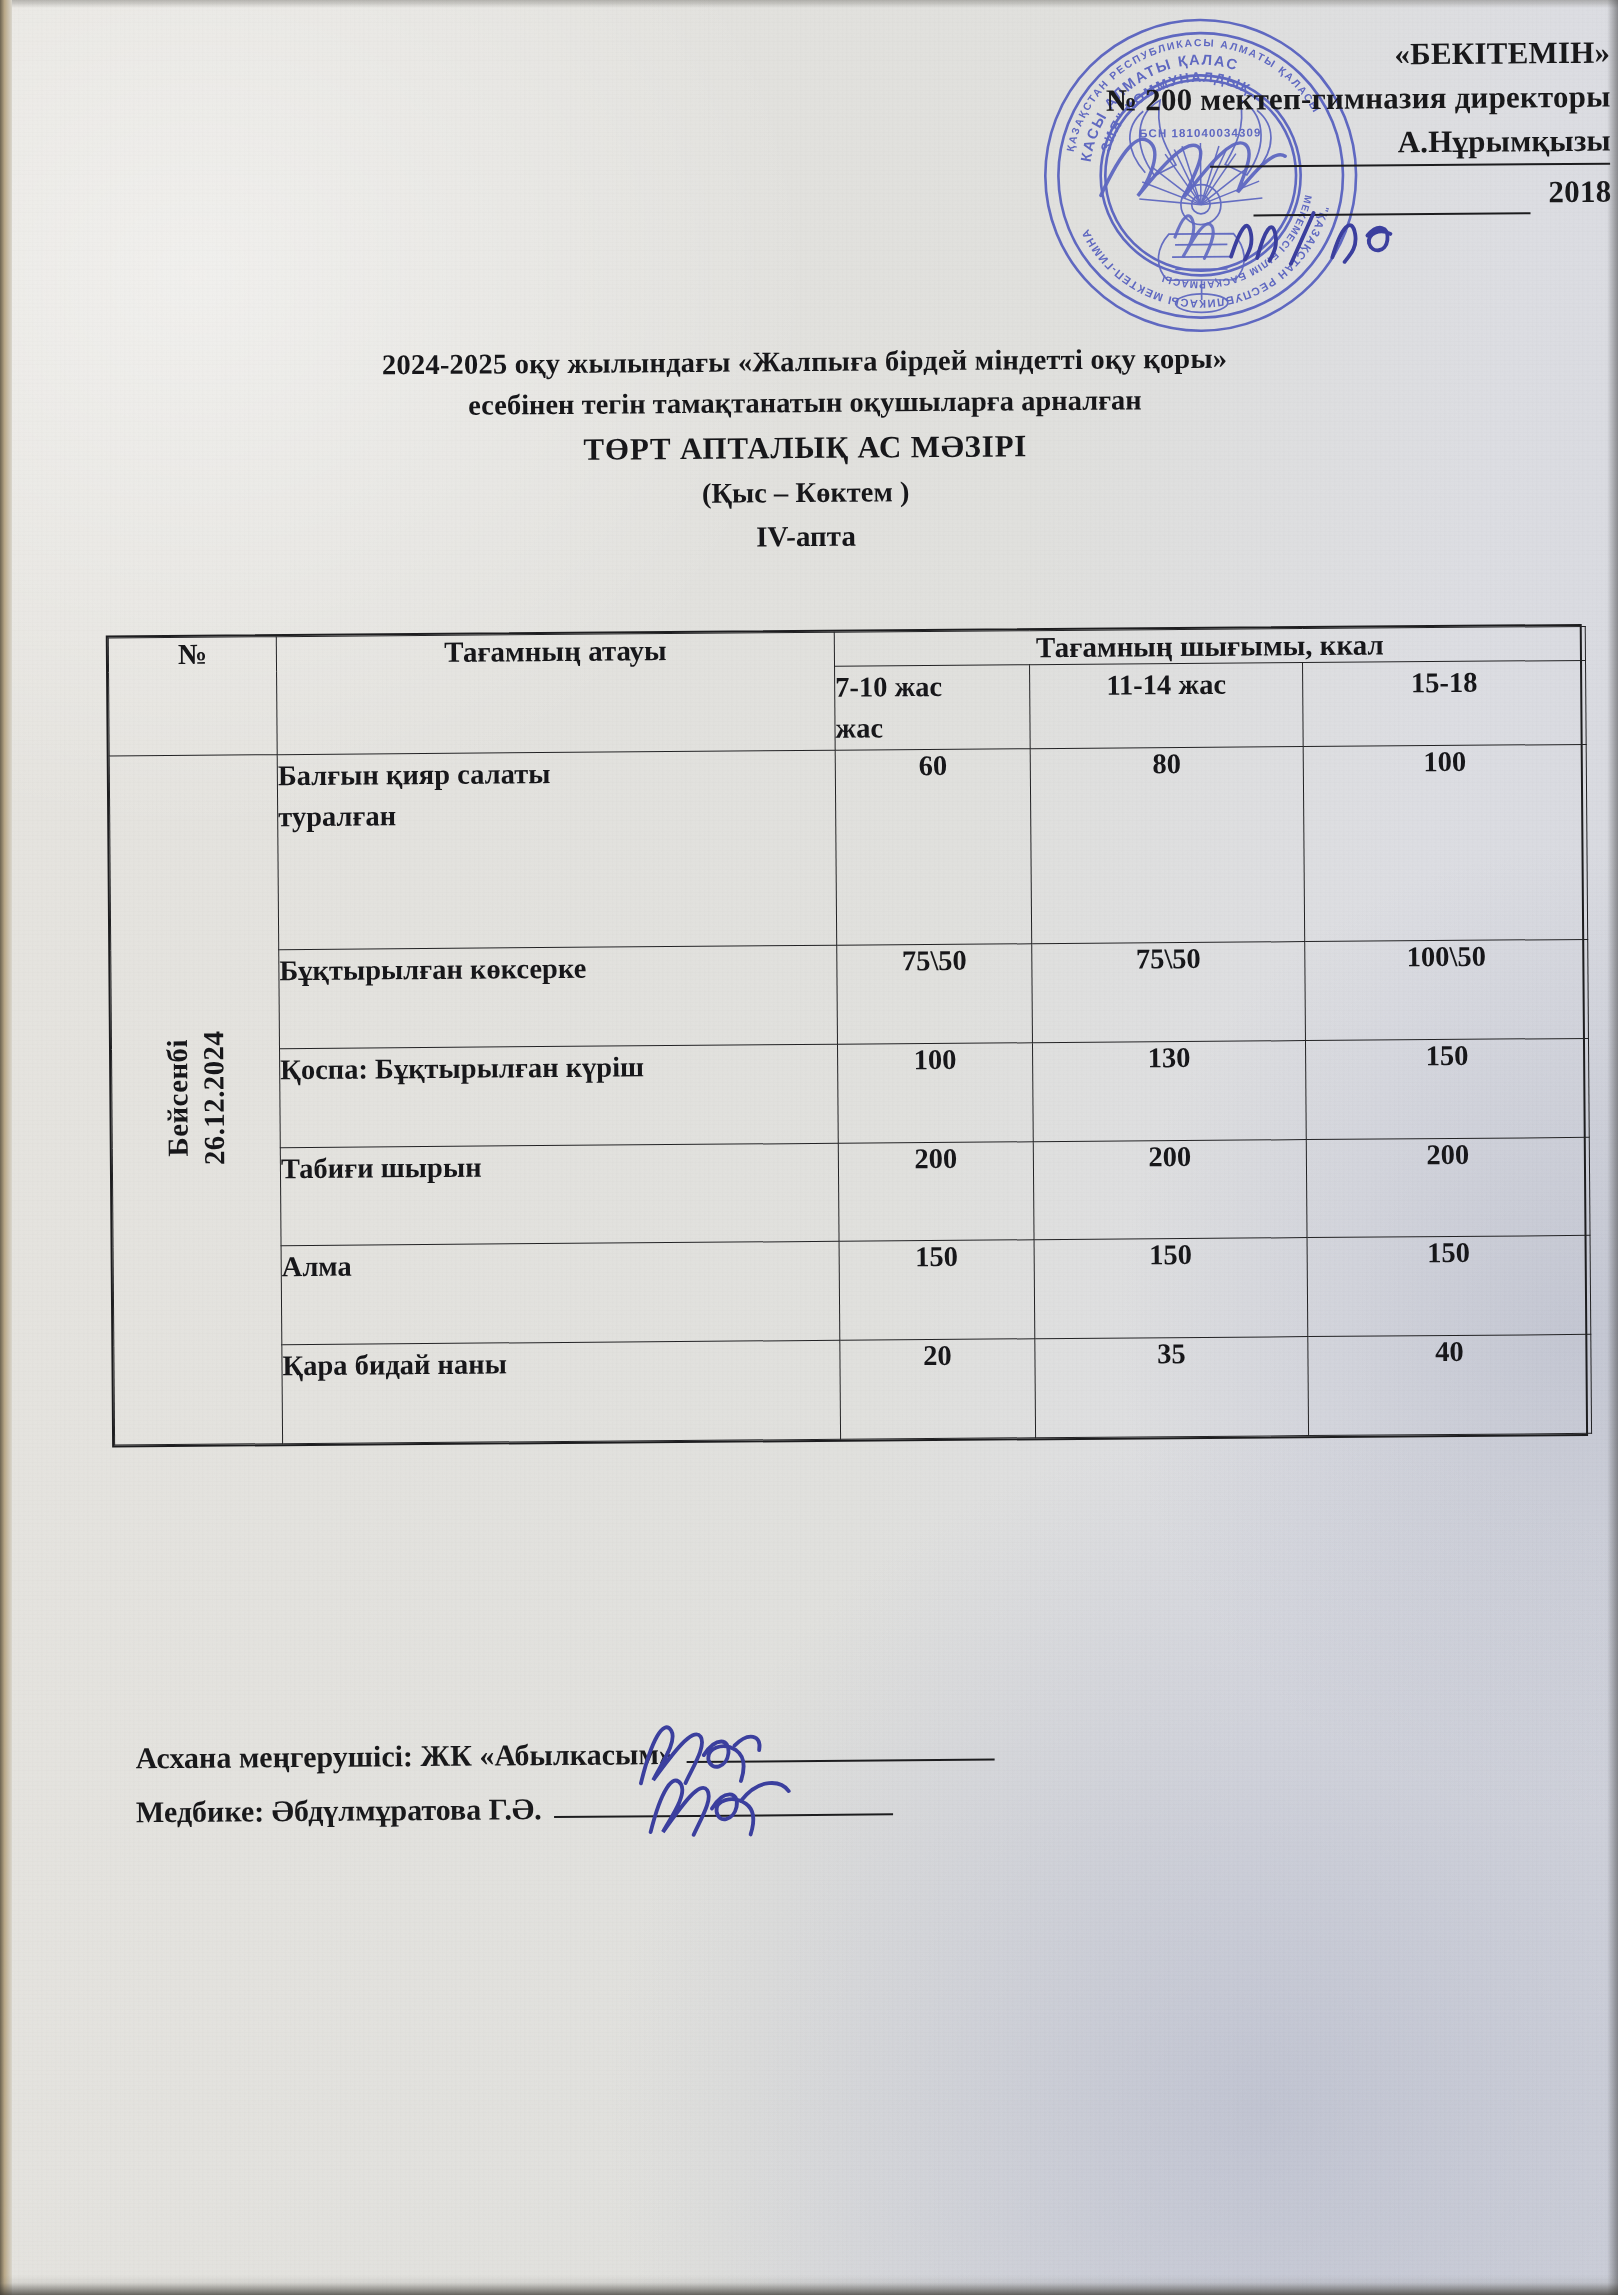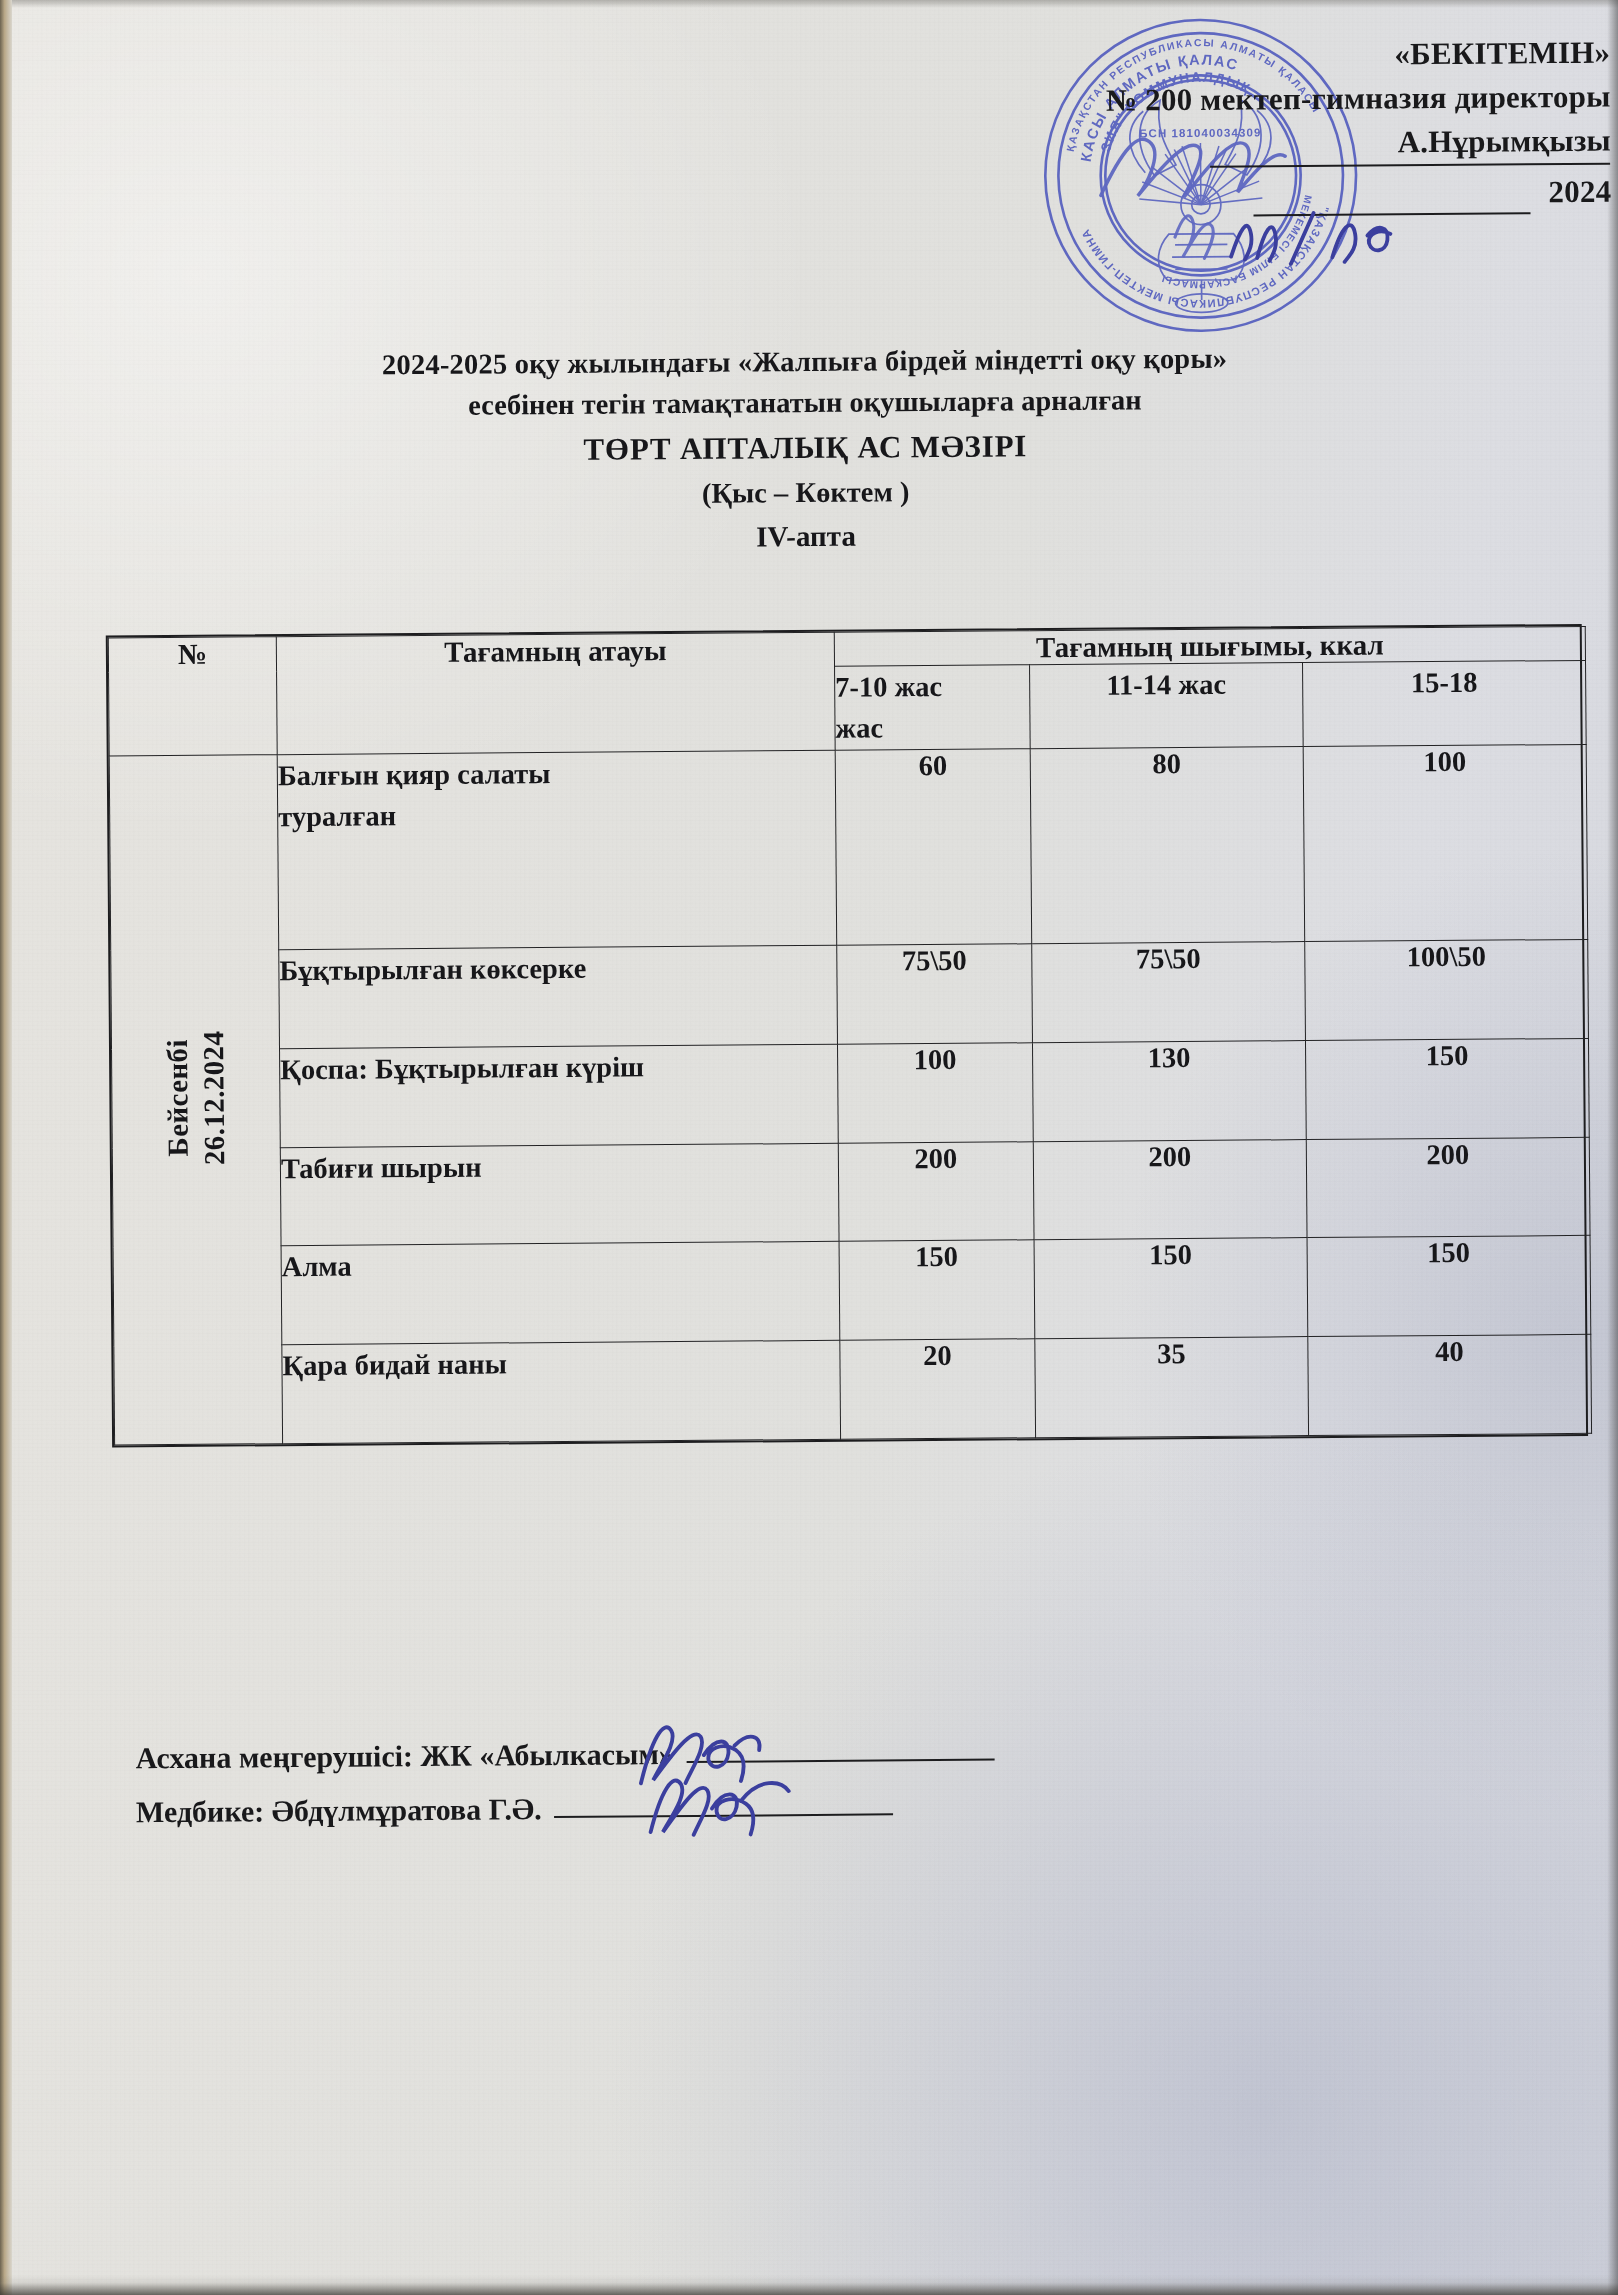--- a/index.html
+++ b/index.html
@@ -273,21 +273,21 @@
 
     <div id="approval">
       <span class="ln">«БЕКІТЕМІН»</span>
       <span class="ln">№ 200 мектеп-гимназия директоры</span>
       <span class="ln">А.Нұрымқызы</span>
       <div class="sig-rule-row">
         <span class="rule" id="rule-name"></span>
       </div>
       <div class="sig-rule-row" style="margin-top:4.6px;">
         <span class="rule" id="rule-date"></span>
-        <span style="margin-left:7.7px;">2024</span>
+        <span style="margin-left:7.7px;">2018</span>
       </div>
     </div>
 
     <svg class="hw" style="left:1222px; top:194px;" width="231" height="92" viewBox="0 0 300 120">
       <g stroke="#3b3f9e" fill="none" stroke-width="5" stroke-linecap="round">
         <path d="M18 86 C 30 50, 40 34, 44 56 C 47 72, 40 82, 36 90"></path>
         <path d="M52 88 C 62 52, 72 36, 76 58 C 79 74, 72 84, 68 92"></path>
         <path d="M96 96 L 126 30"></path>
         <path d="M150 88 C 162 48, 176 34, 180 58 C 183 76, 172 86, 166 94"></path>
         <path d="M196 60 C 210 44, 224 48, 222 66 C 220 82, 202 84, 198 70 C 196 58, 212 50, 226 58"></path>

